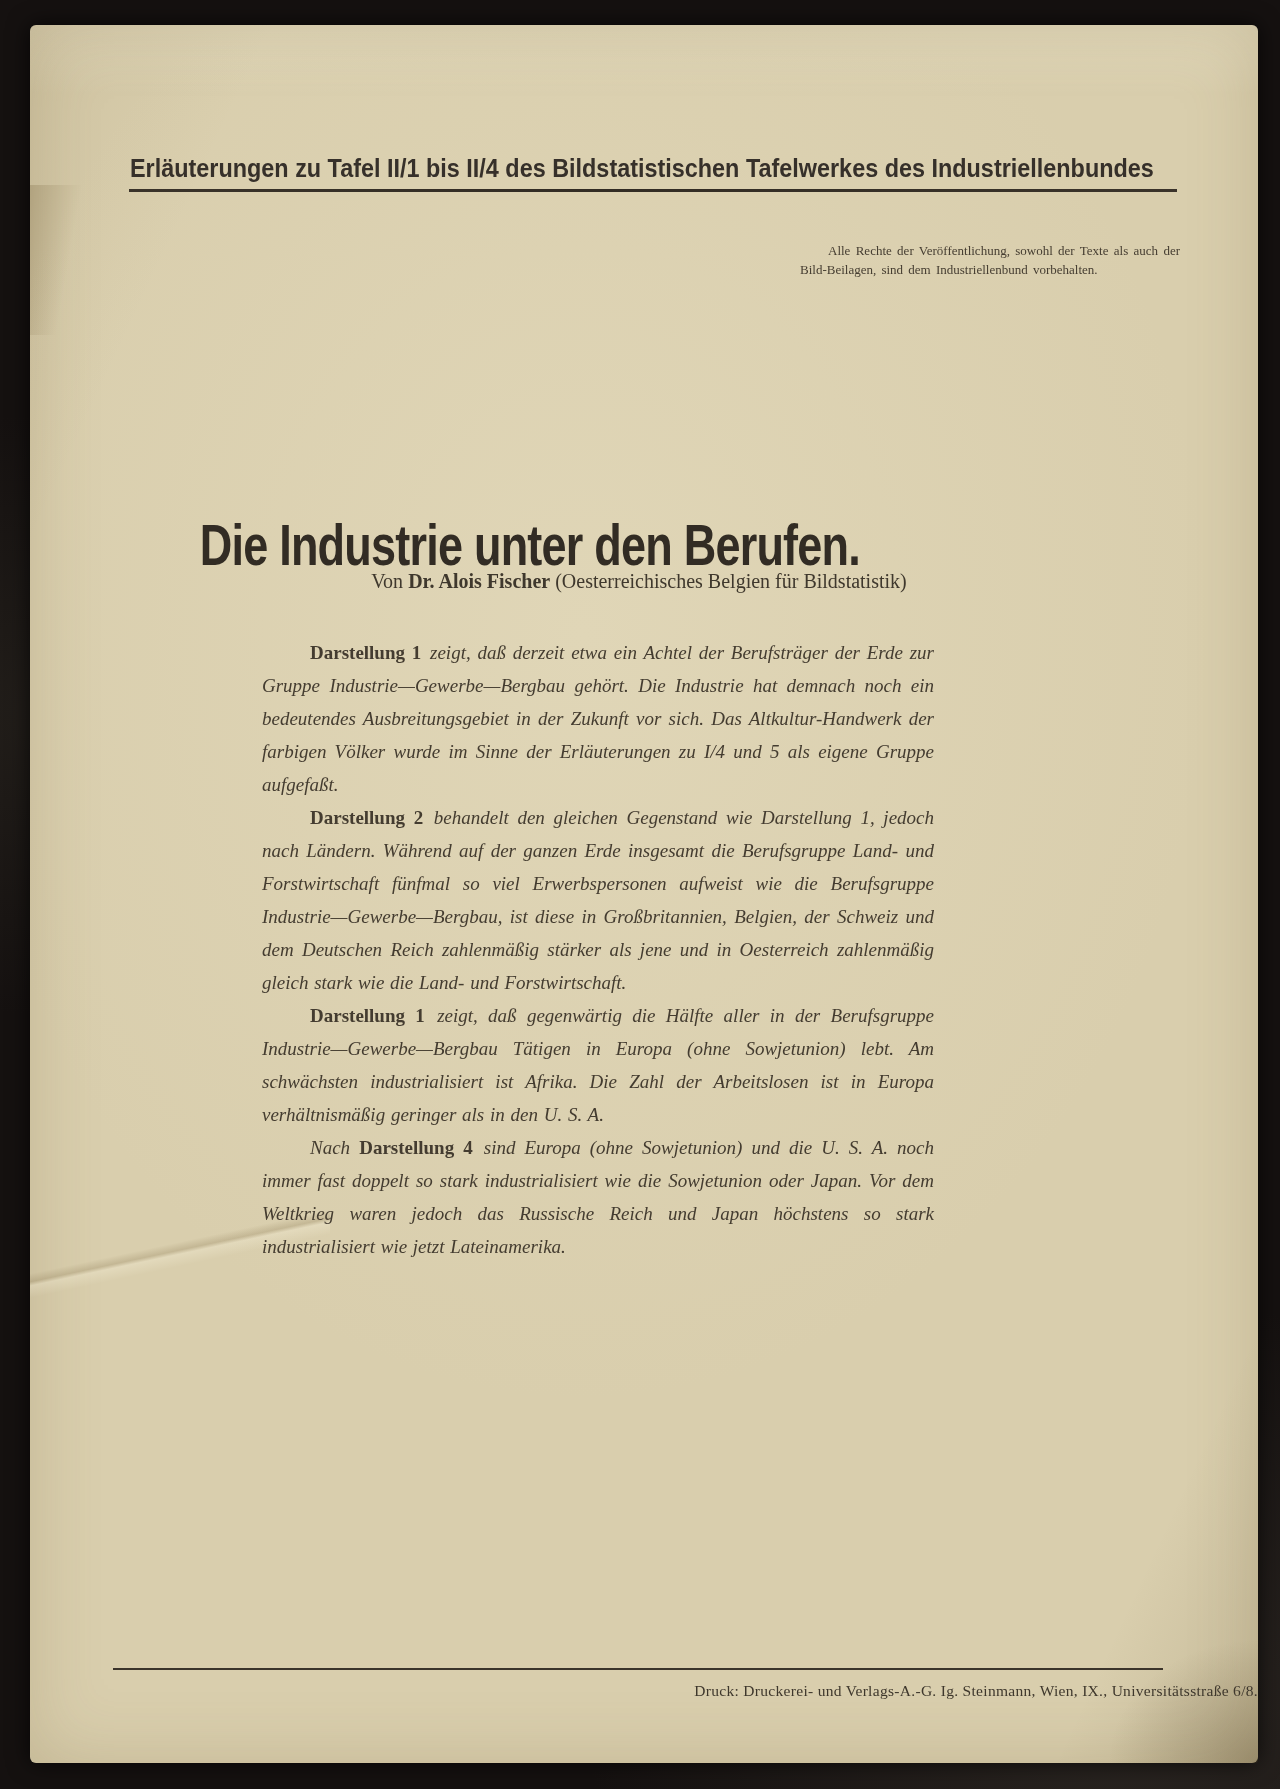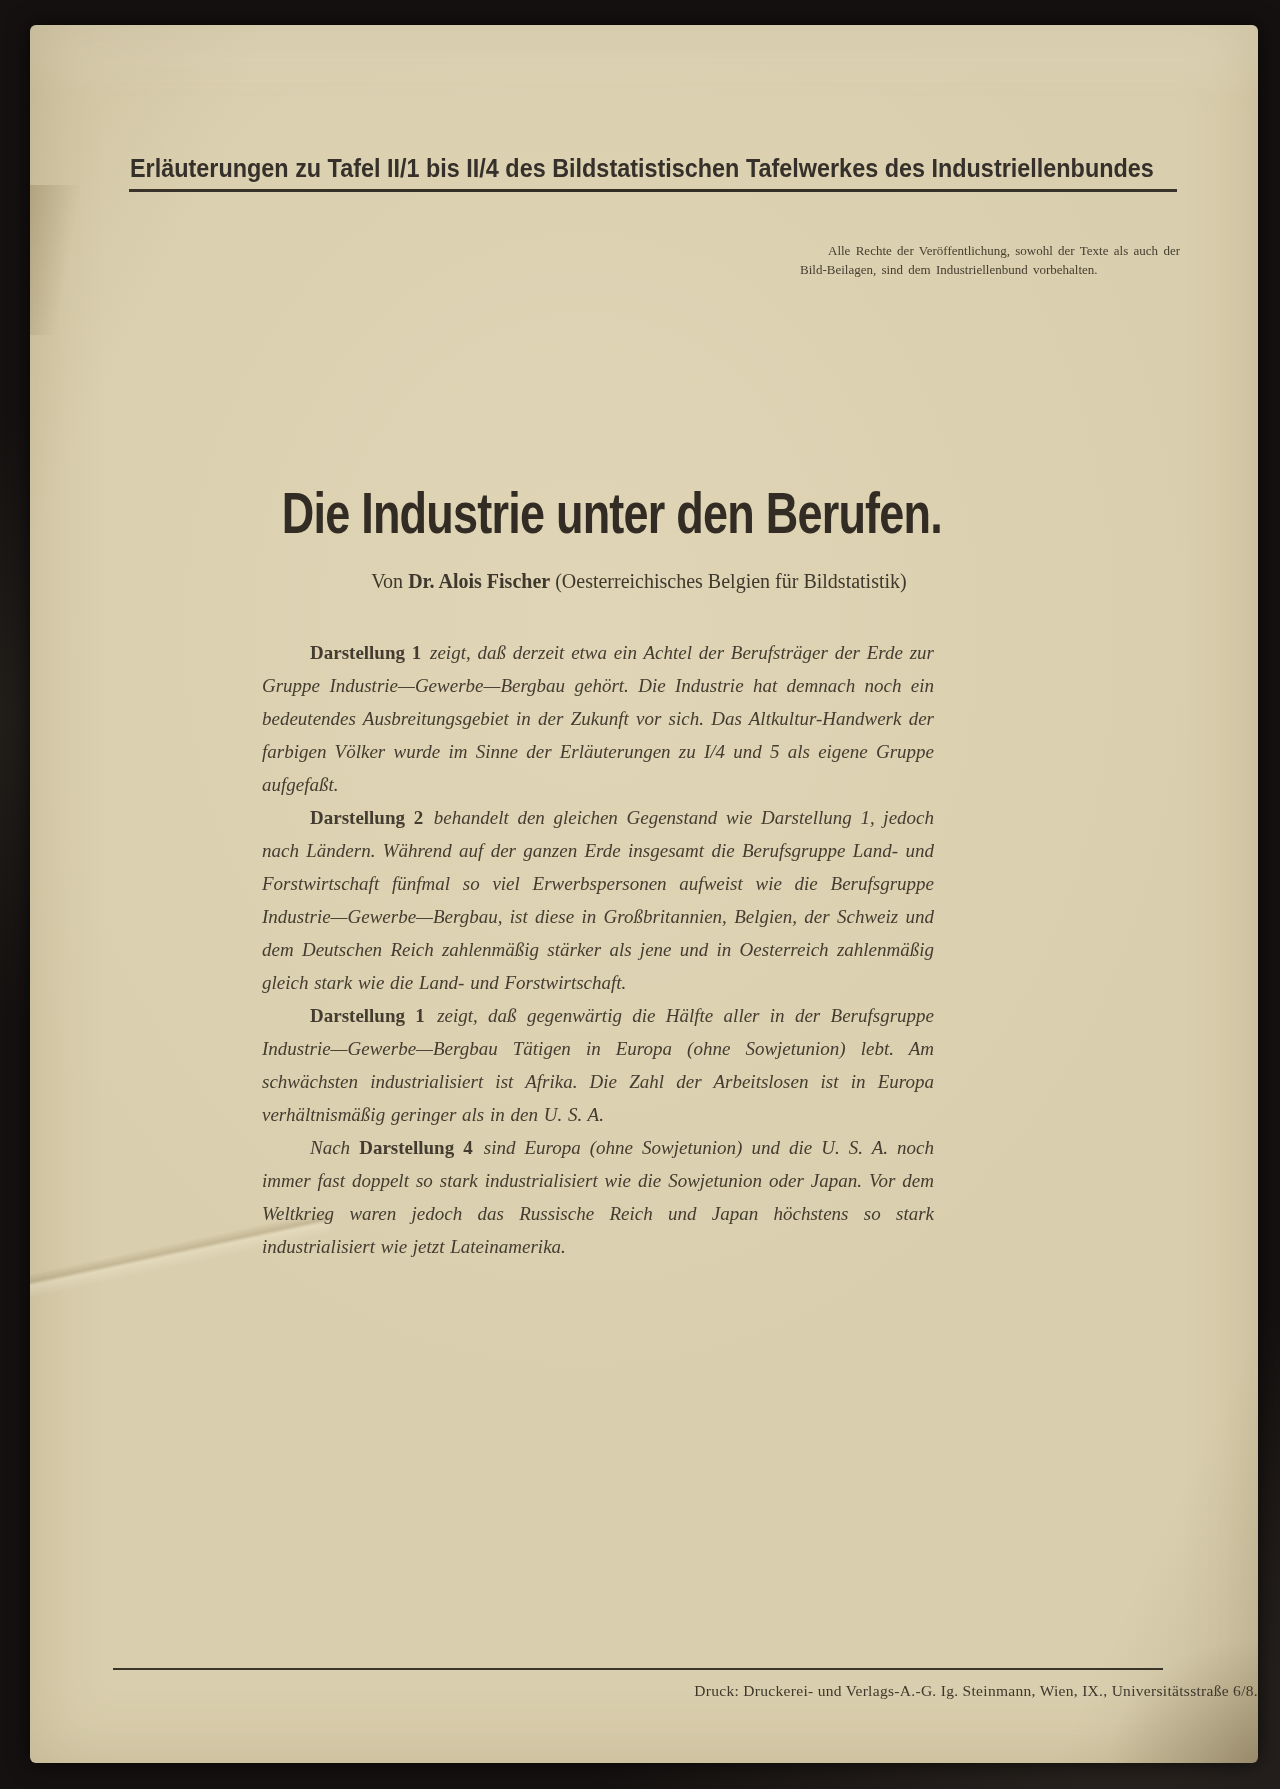--- a/index.html
+++ b/index.html
@@ -43,21 +43,21 @@
                 letter-spacing:0px; }
   .doc-header .condensed { transform:scaleX(0.90); transform-origin:left center; }
 
   .header-rule { position:absolute; left:99px; top:164px; width:1048px; height:3px;
                  background:linear-gradient(90deg,#3a332a 0%, #322c24 45%, #3a332a 100%); }
 
   .rights { position:absolute; left:770px; top:204px; width:380px;
             font-size:13px; line-height:18.5px; color:#453d31;
             text-align:justify; text-indent:28px; word-spacing:2px; }
 
-  .doc-title { position:absolute; left:0; top:458px; width:1000px; text-align:right;
+  .doc-title { position:absolute; left:0; top:490px; width:1000px; text-align:center;
                font-family:"Liberation Sans", sans-serif; font-weight:700;
                font-size:57px; line-height:60px; color:#322c24; }
   .doc-title .condensed { transform:scaleX(0.79); transform-origin:center; letter-spacing:-1px; }
 
   .byline { position:absolute; left:0; top:545px; width:1218px; text-align:center;
             font-size:20px; color:#3f382d; }
   .byline b { font-weight:700;text-align:center; }
 
   .body-text { position:absolute; left:232px; top:611px; width:672px;
                font-size:19px; line-height:33px; color:#46. }

